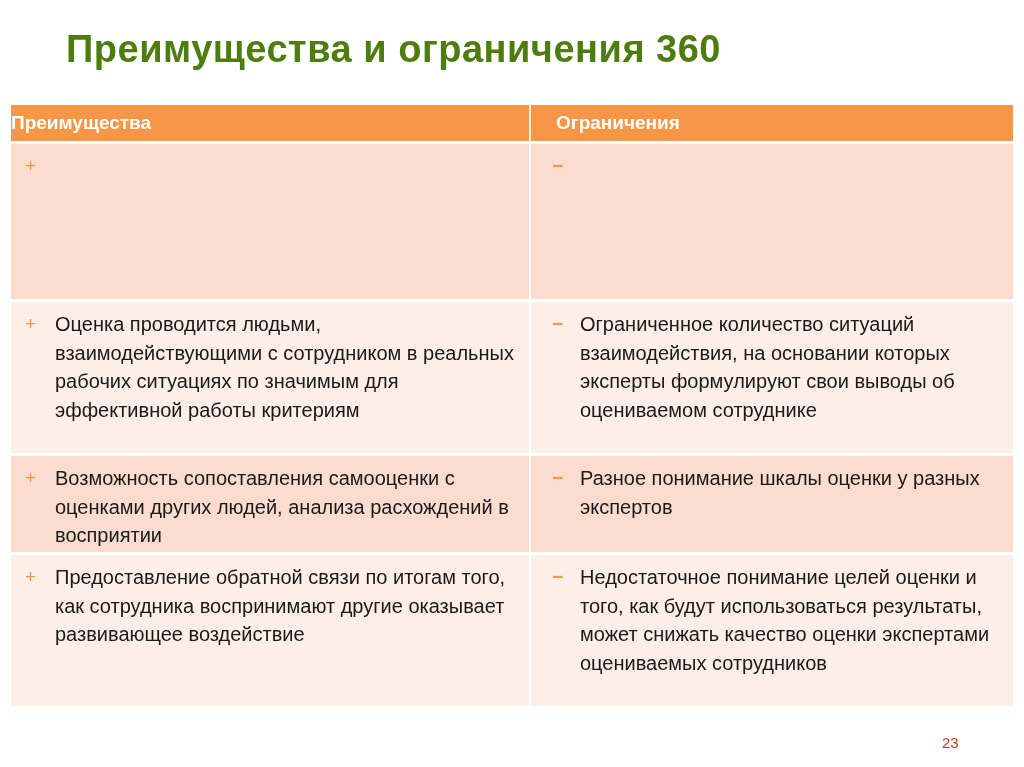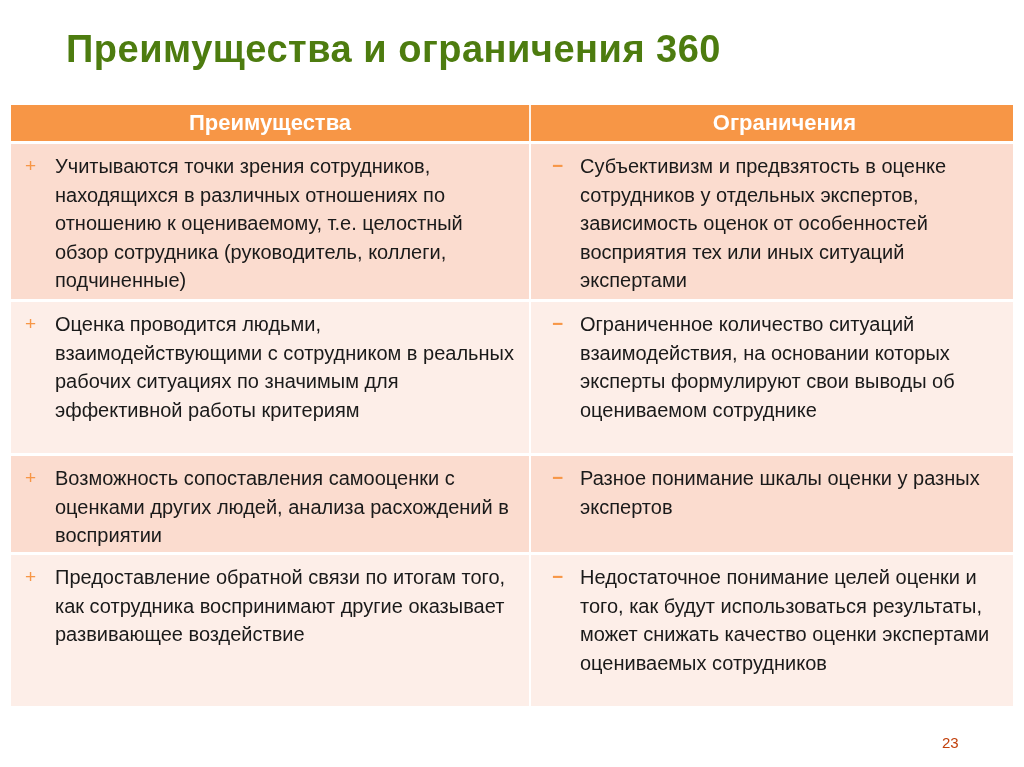--- a/index.html
+++ b/index.html
@@ -13,21 +13,21 @@
       font-size: 38px; font-weight: bold; color: #4d7c0f; letter-spacing: 0.5px;
       line-height: 70px; white-space: nowrap;
     }
     .table {
       position: absolute; left: 11px; top: 105px; width: 1002px;
     }
     .hdr {
       display: flex; height: 36px; background: #f79646;
     }
     .hdr .cell {
-      color: #ffffff; font-weight: bold; font-size: 22px; text-align: center; line-height: 36px;
+      color: #ffffff; font-weight: bold; font-size: 19px; text-align: left; line-height: 36px;
     }
     .hdr .cell.left { width: 518px; border-right: 2px solid #fdf2ea; }
     .hdr .cell.right { flex: 1; padding-left: 25px; }
     .row { display: flex; margin-top: 3px; }
     .row.odd { background: #fbdccf; }
     .row.even { background: #fdeee8; }
     .row .cell { position: relative; padding: 8px 8px 6px 44px; font-size: 20px; line-height: 28.5px; }
     .row .cell.left { width: 466px; border-right: 2px solid #ffffff; }
     .row .cell.right { flex: 1; padding-left: 49px; }
     .bullet {
@@ -46,25 +46,23 @@
 
 <div class="table">
   <div class="hdr">
     <div class="cell left">Преимущества</div>
     <div class="cell right">Ограничения</div>
   </div>
 
   <div class="row odd" style="height:155px">
     <div class="cell left">
       <span class="bullet">+</span>
-      <span>Учитываются точки зрения сотрудников, находящихся в различных отношениях по отношению к оцениваемому, т.е. целостный обзор сотрудника (руководитель, коллеги, подчиненные)</span>
     </div>
     <div class="cell right">
       <span class="bullet">−</span>
-      <span>Субъективизм и предвзятость в оценке сотрудников у отдельных экспертов, зависимость оценок от особенностей восприятия тех или иных ситуаций экспертами</span>
     </div>
   </div>
 
   <div class="row even" style="height:151px">
     <div class="cell left">
       <span class="bullet">+</span>
       <span>Оценка проводится людьми, взаимодействующими с сотрудником в реальных рабочих ситуациях по значимым для эффективной работы критериям</span>
     </div>
     <div class="cell right">
       <span class="bullet">−</span>

